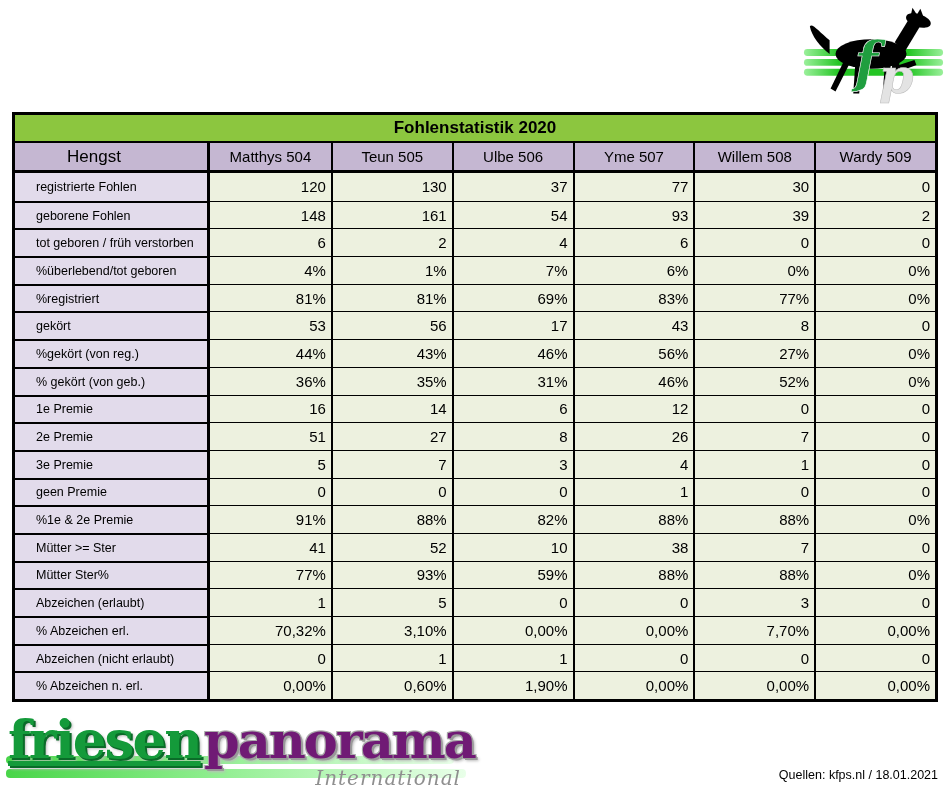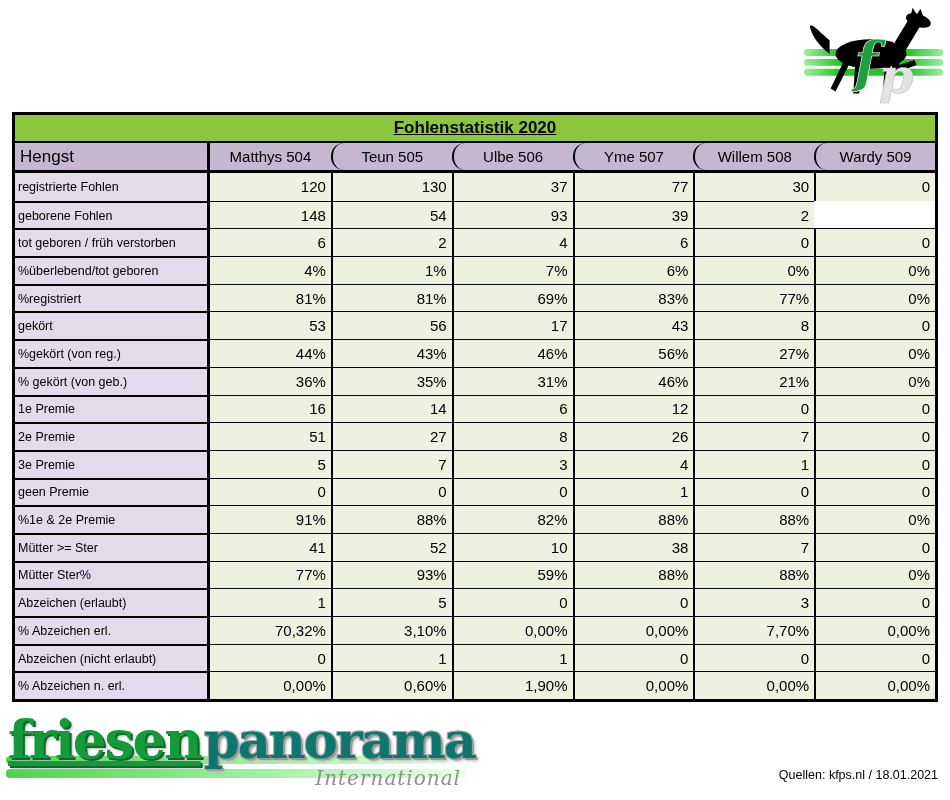--- a/index.html
+++ b/index.html
@@ -13,39 +13,39 @@
 
   
   .tbl{
     position:absolute;left:12px;top:112px;width:926px;height:590px;
     border:3px solid #000;background:#fff;
     display:flex;flex-direction:column;box-sizing:border-box;
   }
   .title-row{
     flex:0 0 26px;background:#8cc63f;border-bottom:2px solid #000;
     display:flex;align-items:center;justify-content:center;
-    font-size:17px;font-weight:bold;text-decoration:underline;
+    font-size:17px;font-weight:bold;
   }
   .header-row{
     flex:0 0 27px;border-bottom:3px solid #000;background:#c5b7d2;
     display:grid;grid-template-columns:195px repeat(6,1fr);
   }
   .cell{display:flex;align-items:center;box-sizing:border-box;overflow:hidden;white-space:nowrap;}
   .corner{
     background:#c5b7d2;border-right:3px solid #000;
-    padding-left:5px;font-size:17px;
-  }
-  .hcell{background:#c5b7d2;justify-content:center;font-size:15px;border-radius:13px;}
+    padding-left:5px;font-size:17px;margin-left:47px;
+  }
+  .hcell{background:#c5b7d2;justify-content:center;font-size:15px;}
   .hcell + .hcell{border-left:2px solid #000;}
 
   .tbody{flex:1;display:flex;flex-direction:column;}
   .trow{flex:1;display:grid;grid-template-columns:195px repeat(6,1fr);}
   .lbl{
     background:#e2dbeb;border-right:3px solid #000;
-    padding-left:3px;font-size:12.5px;
+    padding-left:21px;font-size:12.5px;
   }
   .val{
     background:#edf1df;justify-content:flex-end;
     padding-right:5px;font-size:15px;
   }
   .val + .val{border-left:2px solid #000;}
   .trow + .trow .val{border-top:1px solid #000;}
   .trow + .trow .lbl{border-top:2px solid #000;}
 
   
@@ -57,21 +57,21 @@
   .wm-friesen{
     position:absolute;left:2px;top:-8px;z-index:1;
     font-family:"DejaVu Serif", serif;font-weight:bold;
     font-size:53px;letter-spacing:-2px;color:#149a3a;
     text-shadow:2px 2px 0 #0a6b28, 3px 3px 3px #bbb;
     text-decoration:underline;
   }
   .wm-panorama{
     position:absolute;left:198px;top:-6px;z-index:1;
     font-family:"DejaVu Serif", serif;font-weight:bold;
-    font-size:51px;letter-spacing:-2px;color:#0f766e;
+    font-size:51px;letter-spacing:-2px;color:#701a75;
     text-shadow:1px 1px 0 #999,-1px -1px 0 #aaa,1px -1px 0 #aaa,-1px 1px 0 #aaa,2px 2px 0 #999,3px 3px 3px #bbb;
   }
   .wm-intl{
     position:absolute;right:10px;top:50px;z-index:2;
     font-family:"DejaVu Serif", serif;font-style:italic;
     font-size:20px;color:#8f8f8f;letter-spacing:1px;
   }
 
   
   .source{
@@ -136,20 +136,21 @@
         <div class="cell val">120</div>
         <div class="cell val">130</div>
         <div class="cell val">37</div>
         <div class="cell val">77</div>
         <div class="cell val">30</div>
         <div class="cell val">0</div>
       </div>
       <div class="trow">
         <div class="cell lbl">geborene Fohlen</div>
         <div class="cell val">148</div>
+        <div class="cell val">161</div>
         <div class="cell val">54</div>
         <div class="cell val">93</div>
         <div class="cell val">39</div>
         <div class="cell val">2</div>
       </div>
       <div class="trow">
         <div class="cell lbl">tot geboren / früh verstorben</div>
         <div class="cell val">6</div>
         <div class="cell val">2</div>
         <div class="cell val">4</div>
@@ -192,21 +193,21 @@
         <div class="cell val">56%</div>
         <div class="cell val">27%</div>
         <div class="cell val">0%</div>
       </div>
       <div class="trow">
         <div class="cell lbl">% gekört (von geb.)</div>
         <div class="cell val">36%</div>
         <div class="cell val">35%</div>
         <div class="cell val">31%</div>
         <div class="cell val">46%</div>
-        <div class="cell val">21%</div>
+        <div class="cell val">52%</div>
         <div class="cell val">0%</div>
       </div>
       <div class="trow">
         <div class="cell lbl">1e Premie</div>
         <div class="cell val">16</div>
         <div class="cell val">14</div>
         <div class="cell val">6</div>
         <div class="cell val">12</div>
         <div class="cell val">0</div>
         <div class="cell val">0</div>

